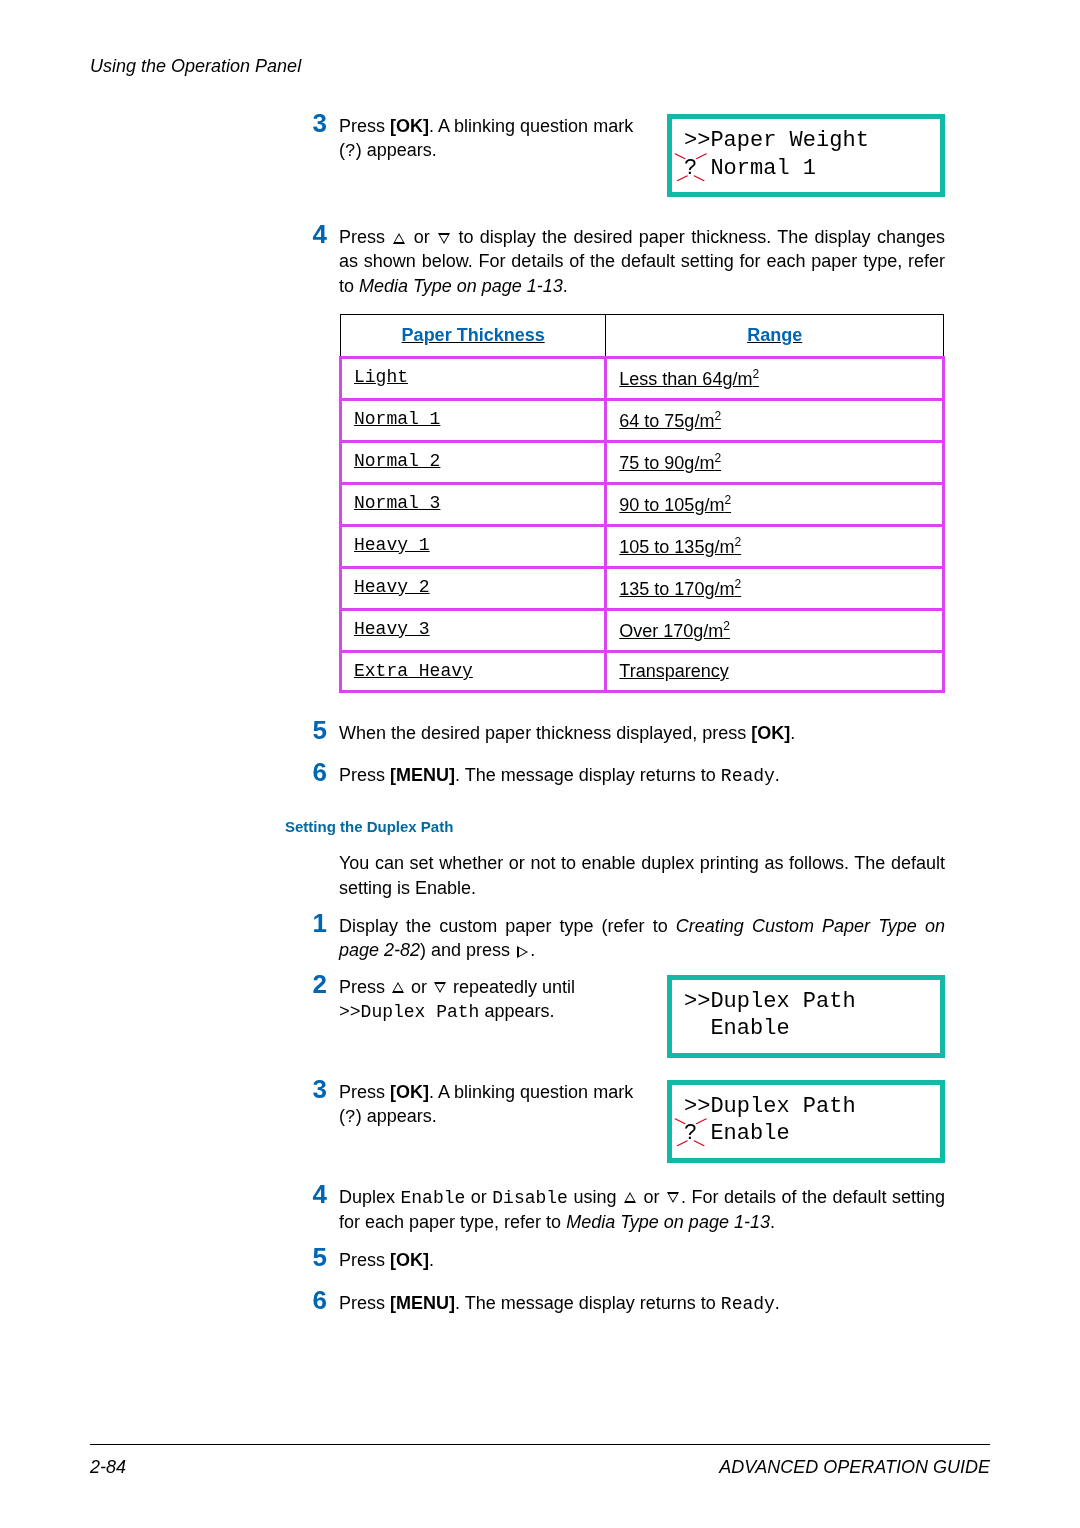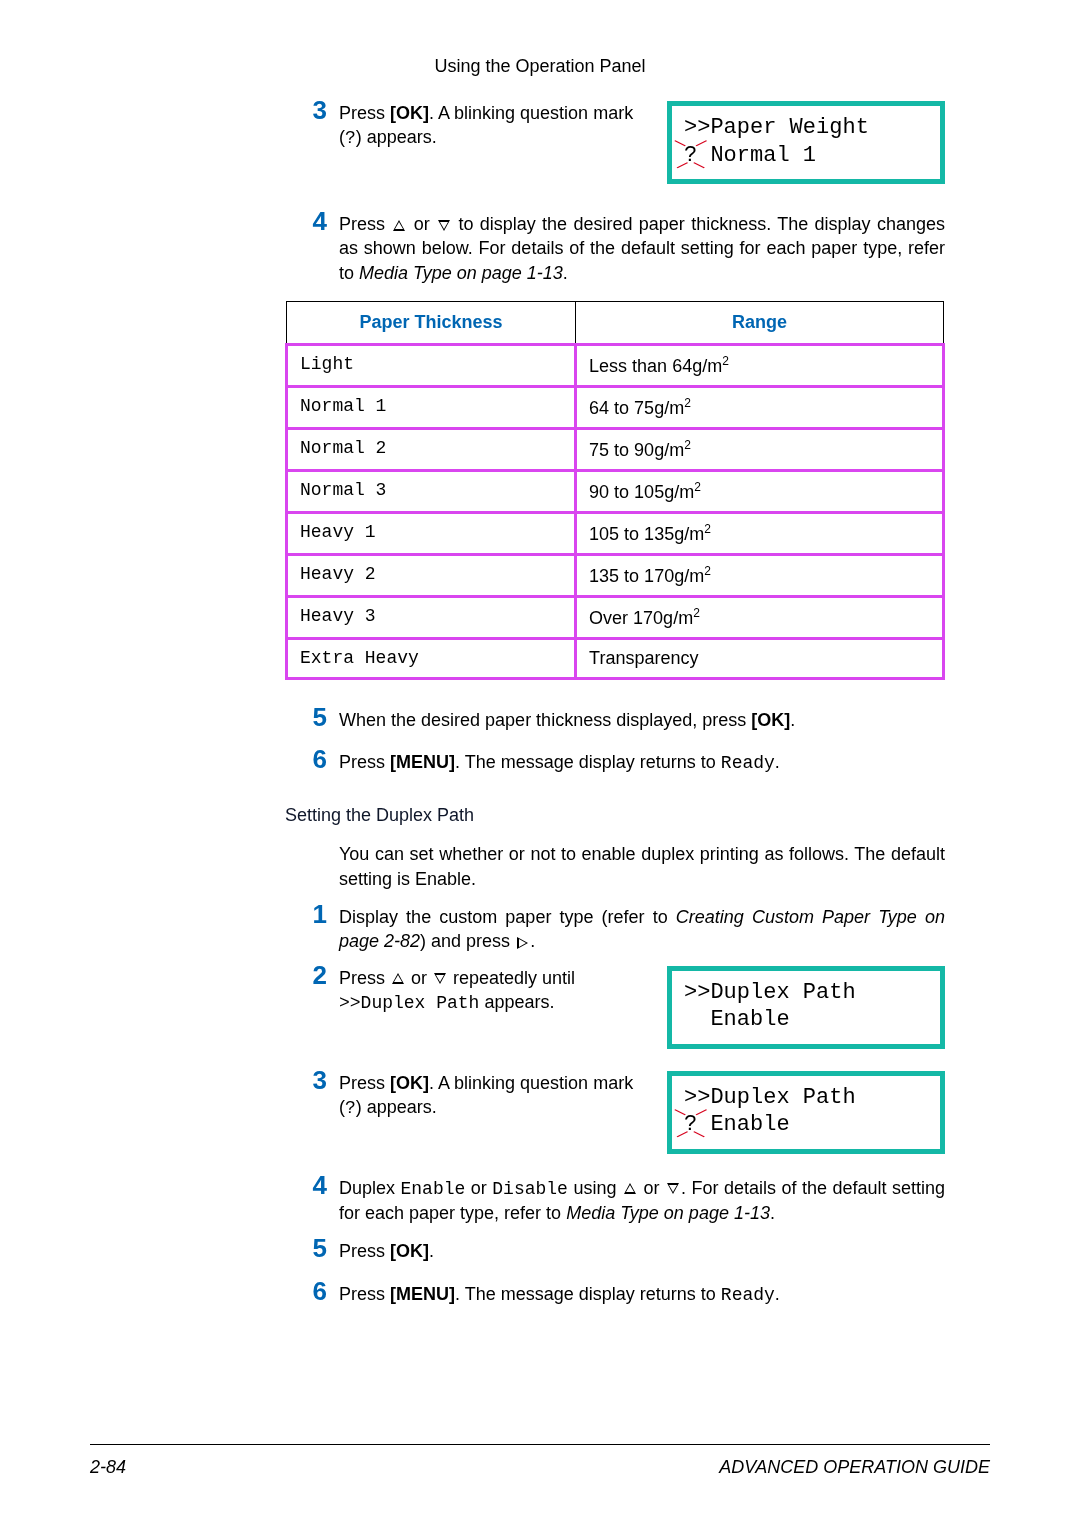--- a/index.html
+++ b/index.html
@@ -14,23 +14,23 @@
     position: relative;
   }
   .page {
     width: 1080px;
     height: 1528px;
     position: relative;
     box-sizing: border-box;
     padding: 56px 90px 50px 90px;
   }
   .header-line {
-    font-size: 18px;
-    margin-bottom: 24px;
-    text-align: center;
+    font-style: italic;
+    font-size: 18px;
+    margin-bottom: 37px;
   }
   .content-col {
     margin-left: 195px;
     width: 660px;
   }
   .step {
     display: flex;
     align-items: flex-start;
     margin-top: 10px;
     margin-bottom: 6px;
@@ -109,23 +109,23 @@
     padding: 8px 12px;
     border: 3px solid #d946ef;
     vertical-align: top;
   }
   table.thick-table td.mono-cell {
     font-family: "Courier New", Courier, monospace;
   }
   .sup { font-size: 12px; vertical-align: super; }
 
   .section-head {
-    color: #0f172a;
-    font-weight: 400;
-    font-size: 18px;
+    color: #0369a1;
+    font-weight: 700;
+    font-size: 15px;
     margin-top: 30px;
     margin-bottom: 16px;
   }
   .para {
     margin-left: 54px;
     font-size: 18px;
     line-height: 1.35;
     margin-bottom: 14px;
     text-align: justify;
   }
@@ -185,21 +185,21 @@
       </div>
     </div>
 
     <div class="step" style="margin-top:28px;">
       <div class="step-num">4</div>
       <div class="step-text just">
         <span>Press </span><span class="tri-up"></span><span> or </span><span class="tri-down"></span><span> to display the desired paper thickness. The display changes as shown below. For details of the default setting for each paper type, refer to </span><span class="italic">Media Type on page 1-13</span><span>.</span>
       </div>
     </div>
 
-    <div style="">
+    <div style="margin-left:54px;text-decoration:underline;">
       <table class="thick-table">
         <thead>
           <tr>
             <th style="width:44%;">Paper Thickness</th>
             <th>Range</th>
           </tr>
         </thead>
         <tbody id="thick-rows">
             <tr>
               <td class="mono-cell">Light</td>

